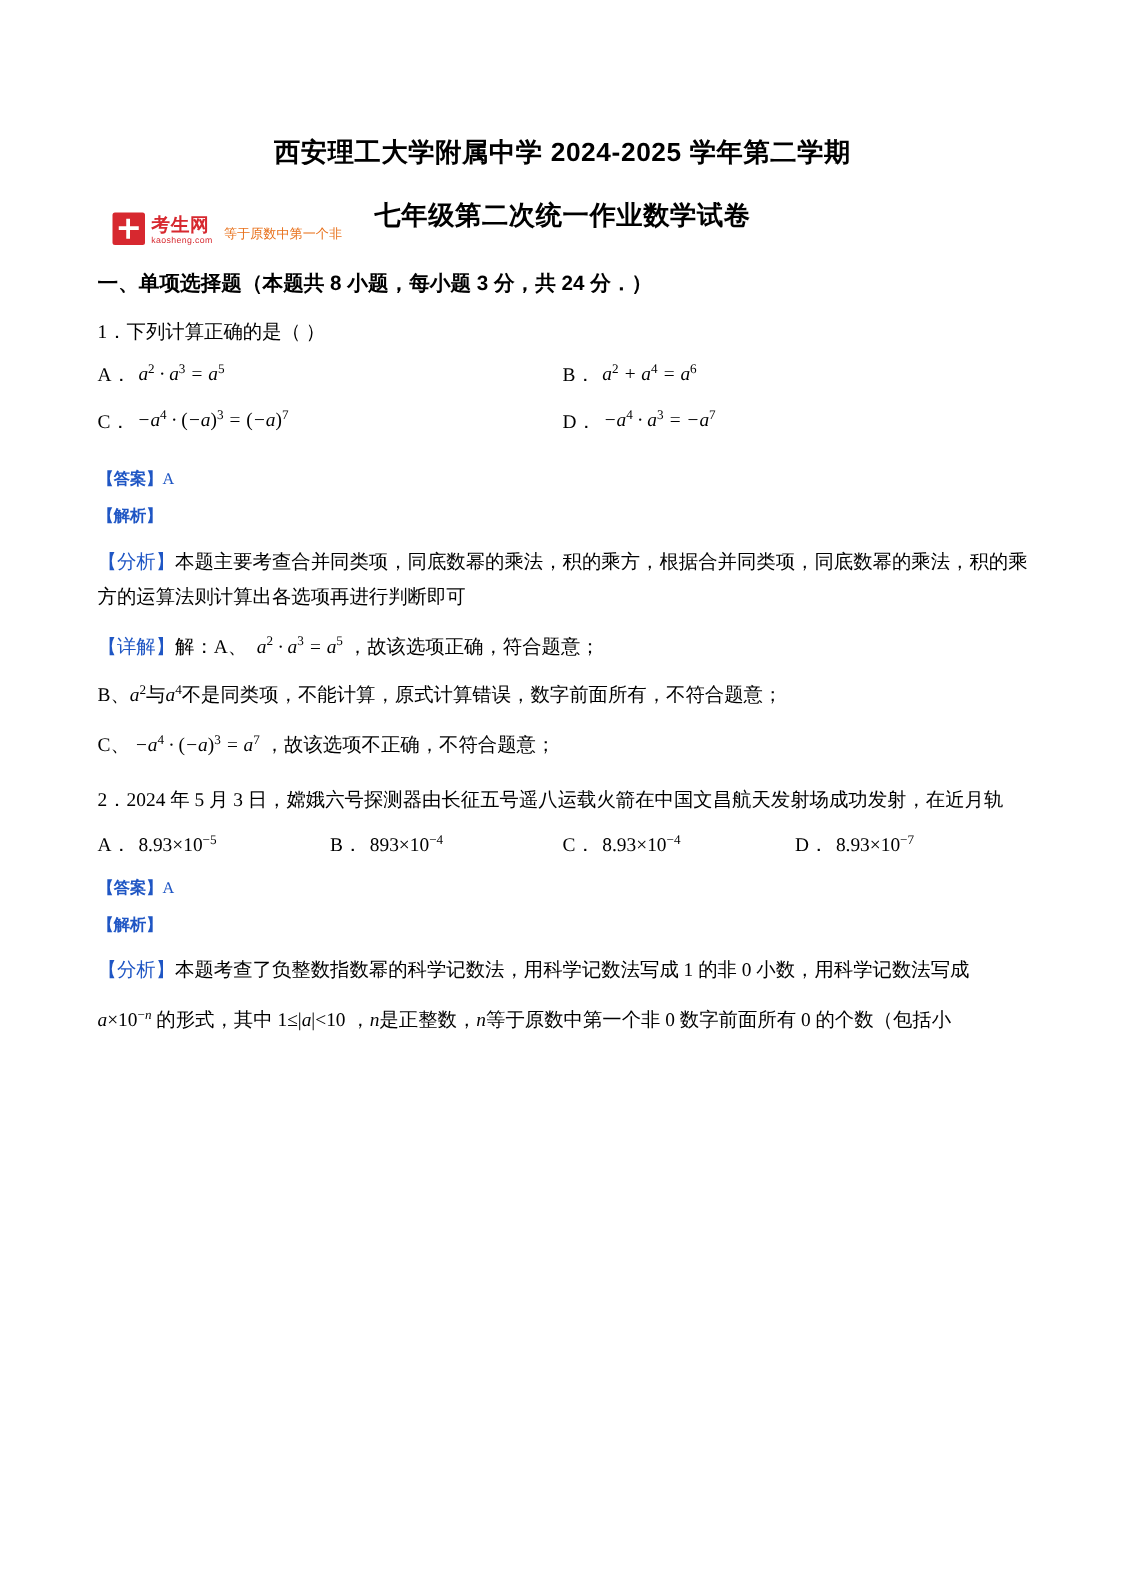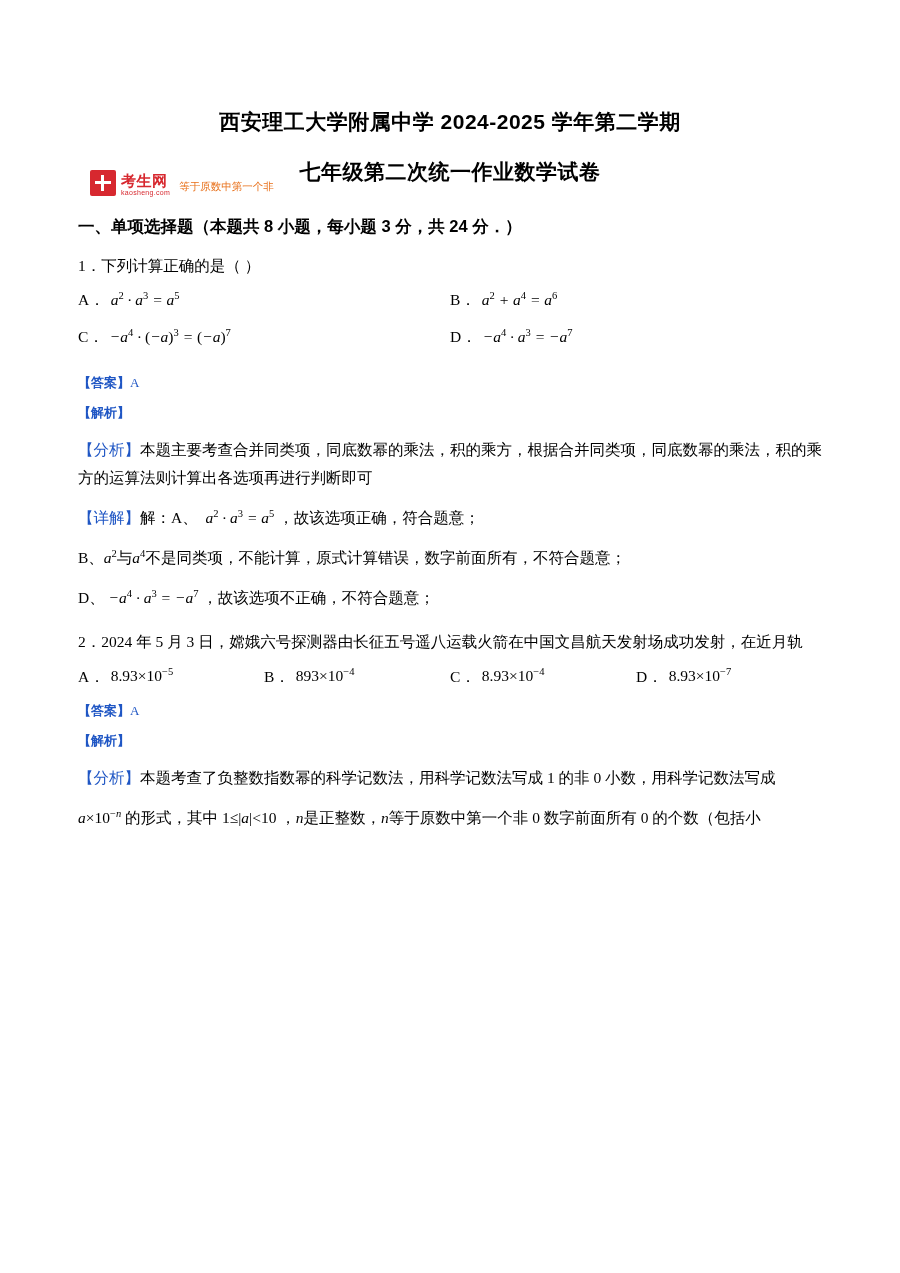--- a/index.html
+++ b/index.html
@@ -202,24 +202,24 @@
   </div>
 
   <div class="para">
     <span class="blue">【详解】</span><span>解：A、</span><span class="m">&nbsp;&nbsp;<i>a</i><sup>2</sup> · <i>a</i><sup>3</sup> = <i>a</i><sup>5</sup>&nbsp;</span><span>，故该选项正确，符合题意；</span>
   </div>
 
   <div class="para">
     <span>B、</span><span class="m"><i>a</i><sup>2</sup></span><span>与</span><span class="m"><i>a</i><sup>4</sup></span><span>不是同类项，不能计算，原式计算错误，数字前面所有，不符合题意；</span>
   </div>
 
-
-  <div class="para">
-    <span>D、</span><span class="m">&nbsp;−<i>a</i><sup>4</sup> · <i>a</i><sup>3</sup> = −<i>a</i><sup>7</sup>&nbsp;</span><span>，故该选项不正确，不符合题意；</span>
-  </div>
+  <div class="para">
+    <span>C、</span><span class="m">&nbsp;−<i>a</i><sup>4</sup> · <span class="nonit">(</span>−<i>a</i><span class="nonit">)</span><sup>3</sup> = <i>a</i><sup>7</sup>&nbsp;</span><span>，故该选项不正确，不符合题意；</span>
+  </div>
+
 
 
   <div class="para tight">2．2024 年 5 月 3 日，嫦娥六号探测器由长征五号遥八运载火箭在中国文昌航天发射场成功发射，在近月轨</div>
 
   <div class="opts four">
     <div class="opt">
       <span class="lab">A．</span>
       <span class="m"><span class="nonit">8.93×10</span><sup>−5</sup></span>
     </div>
     <div class="opt">

